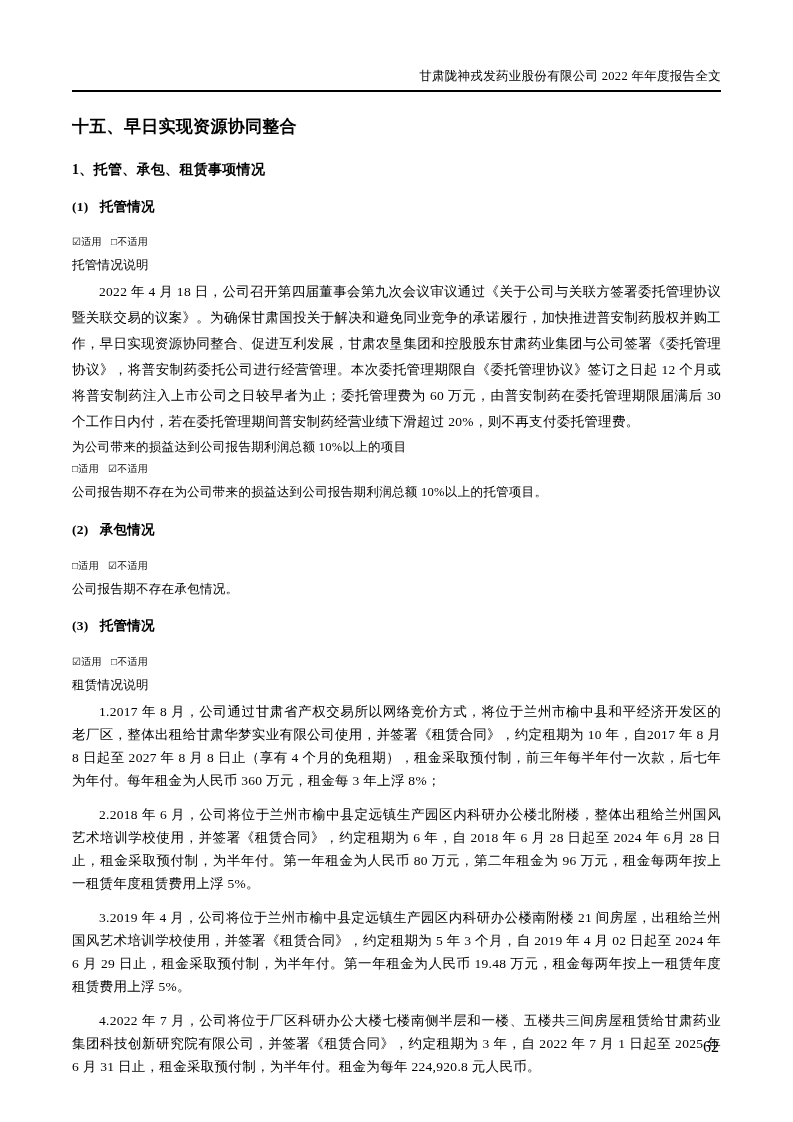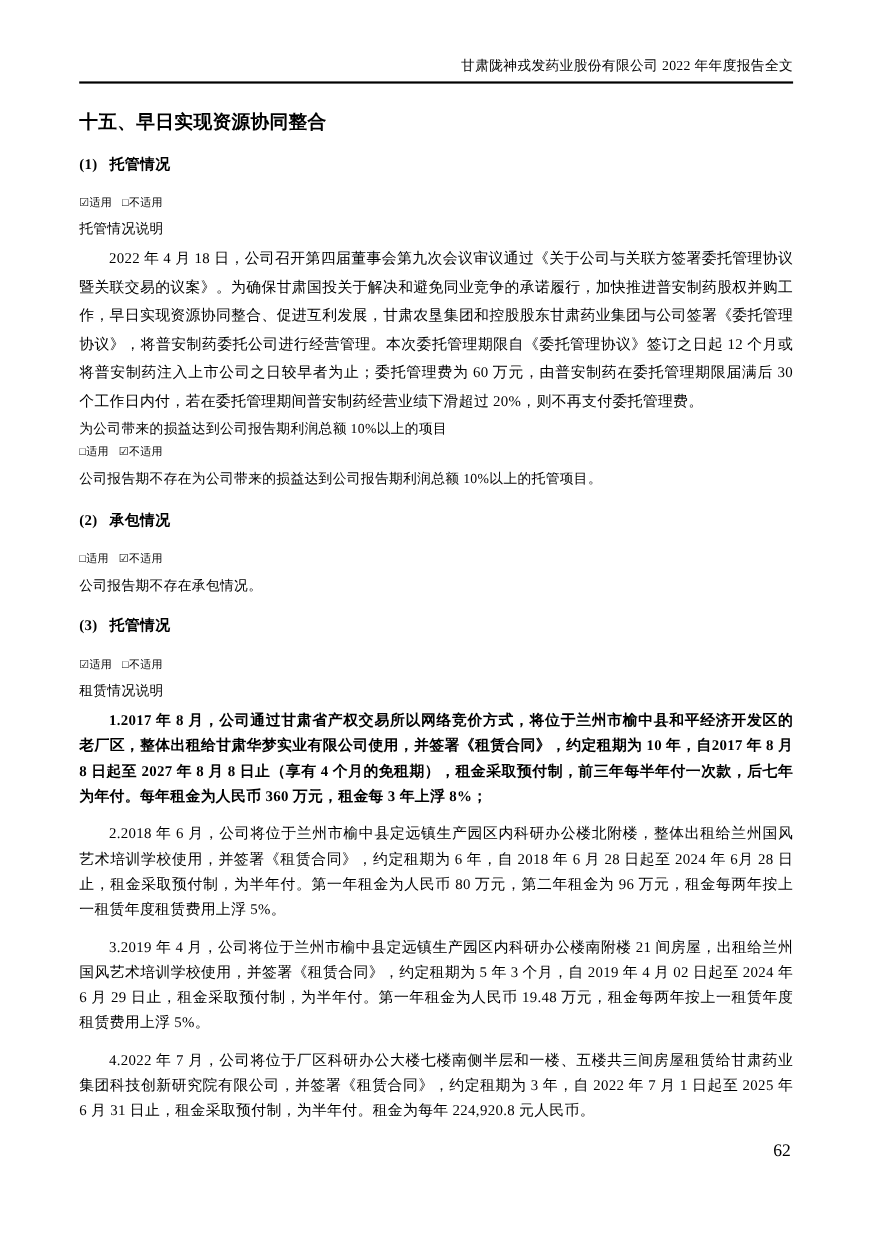--- a/index.html
+++ b/index.html
@@ -14,21 +14,21 @@
   .page {
     position: relative;
     width: 793px;
     height: 1122px;
     background: #ffffff;
     overflow: hidden;
   }
   
   .header {
     margin: 0 72px;
-    padding-top: 52px;
+    padding-top: 68px;
     padding-bottom: 5px;
     border-bottom: 2px solid #000000;
     text-align: right;
     font-size: 12.5px;
     letter-spacing: 0.3px;
   }
   
   .content {
     margin: 0 72px;
     font-size: 13.5px;
@@ -68,41 +68,42 @@
     font-size: 13.5px;
     line-height: 26px;
     text-align: justify;
     text-indent: 2em;
     margin-top: 3px;
   }
   .para.lease {
     line-height: 23px;
     margin-top: 11px;
   }
-  .para.lease.first { margin-top: 4px; font-weight: bold; }
+  .para.lease.first { margin-top: 4px; }
   .page-number {
     position: absolute;
     top: 1038px;
     right: 74px;
     font-size: 16px;
   }
 </style>
 </head>
 <body>
 
 <div class="page">
 
   <div class="header">
     <span>甘肃陇神戎发药业股份有限公司 2022 年年度报告全文</span>
   </div>
 
   <div class="content">
 
     <h1 class="doc-title">十五、早日实现资源协同整合</h1>
 
+    <h2 class="doc-subtitle">1、托管、承包、租赁事项情况</h2>
 
     <h3 class="sec-heading">
       <span class="sec-num">(1)</span><span>托管情况</span>
     </h3>
 
     <p class="checkline">
       <span class="cb">☑适用</span><span>□不适用</span>
     </p>
 
     <p class="plainline">托管情况说明</p>

